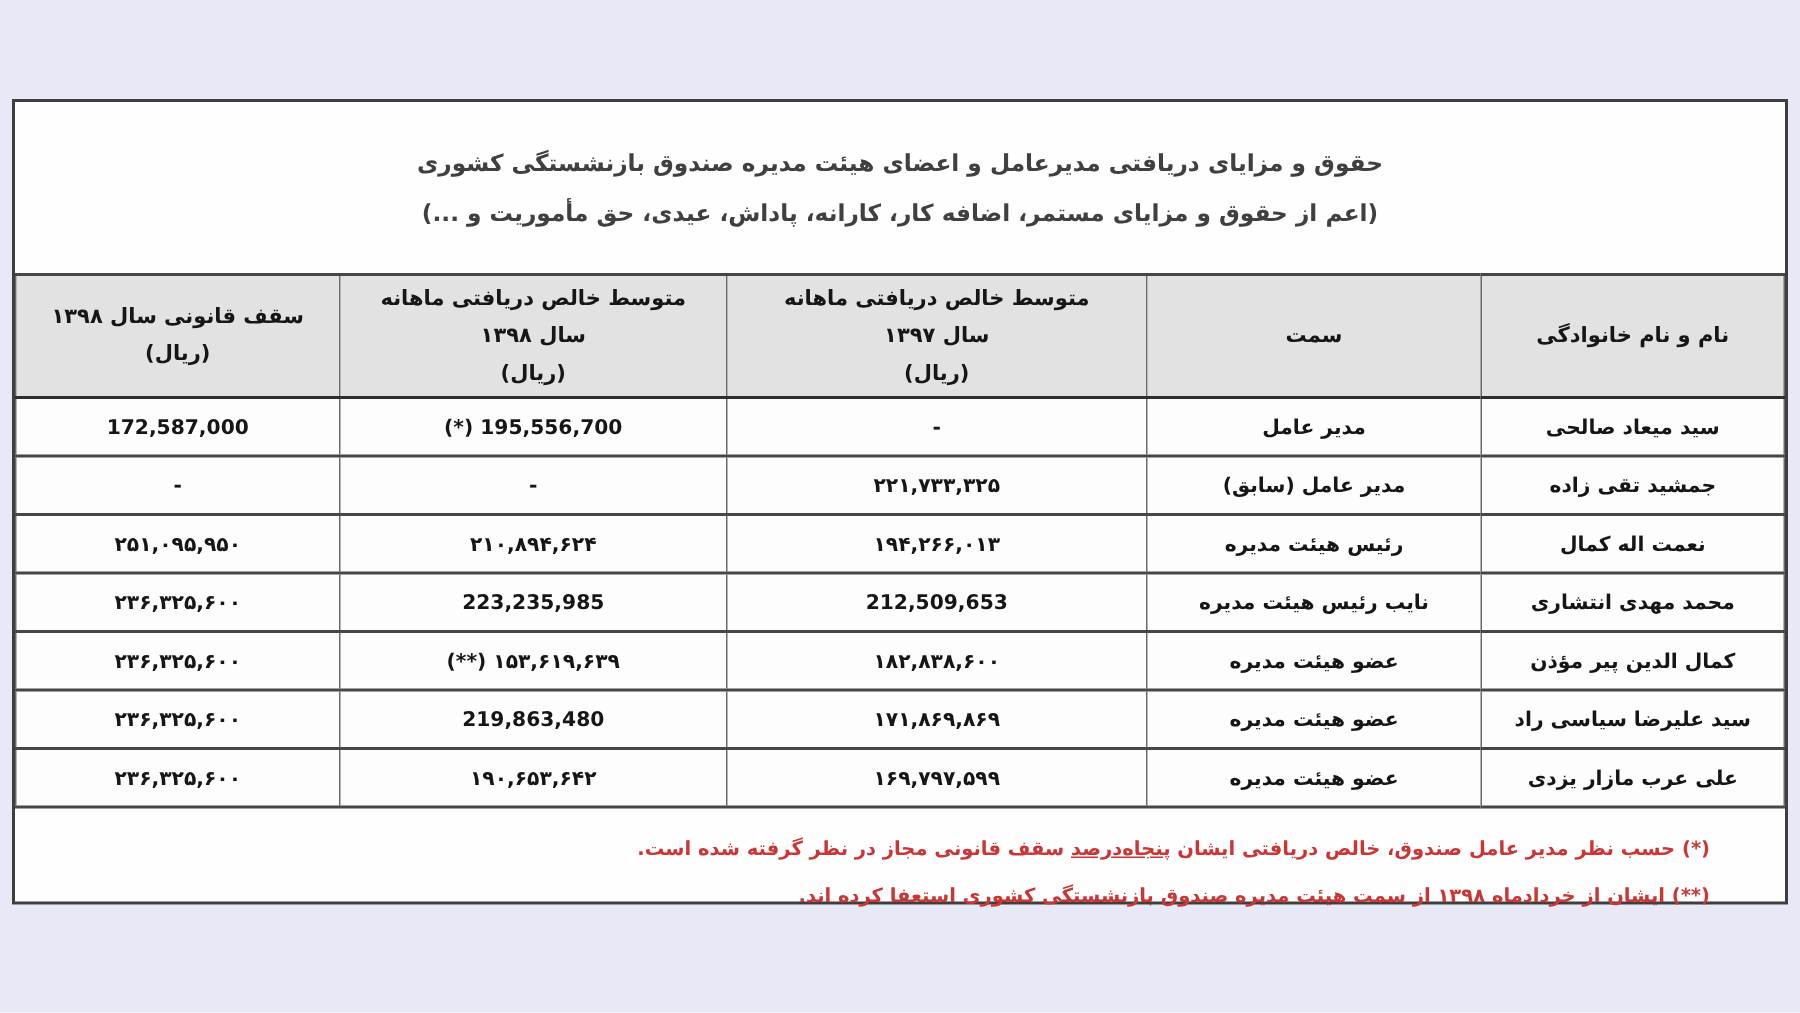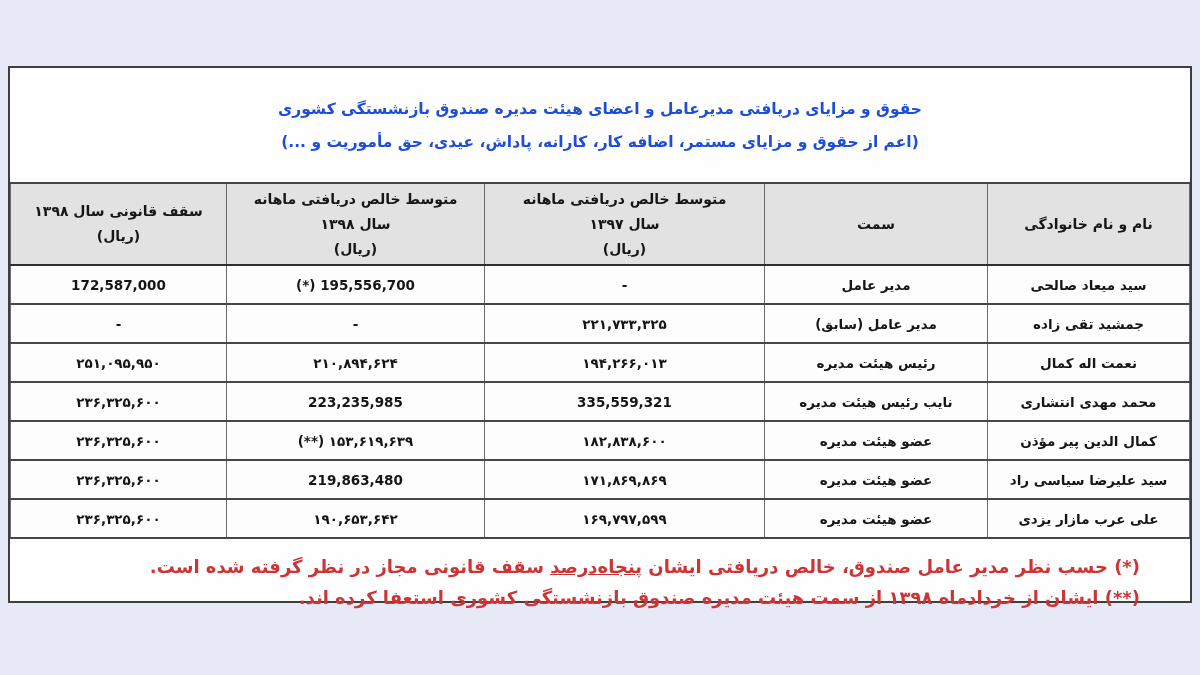--- a/index.html
+++ b/index.html
@@ -17,21 +17,21 @@
     box-sizing:border-box;
   }
   .title-area {
     height:114px;
     display:flex; flex-direction:column;
     align-items:center; justify-content:center;
     gap:15px;
   }
   .title-line {
     direction:rtl;
-    color:#1d4ed8;
+    color:#404040;
     font-weight:bold;
     font-size:15.5px;
     letter-spacing:0;
   }
   table.salary {
     width:100%;
     border-collapse:collapse;
     direction:rtl;
     table-layout:fixed;
   }
@@ -59,21 +59,21 @@
     font-size:13.5px;
     background:#fdfdfd;
   }
   td.num { direction:ltr; }
   .footnotes {
     direction:rtl;
     text-align:right;
     padding:12px 50px 0 15px;
     color:#cc3535;
     font-weight:bold;
-    font-size:18px;
+    font-size:13px;
     line-height:31px;
   }
   .fn-underline { text-decoration:underline; }
 </style>
 </head>
 <body>
 
 <div class="content-box">
 
   <div class="title-area">
@@ -131,21 +131,21 @@
       <tr>
         <td>نعمت اله کمال</td>
         <td>رئیس هیئت مدیره</td>
         <td class="num">۱۹۴,۲۶۶,۰۱۳</td>
         <td class="num">۲۱۰,۸۹۴,۶۲۴</td>
         <td class="num">۲۵۱,۰۹۵,۹۵۰</td>
       </tr>
       <tr>
         <td>محمد مهدی انتشاری</td>
         <td>نایب رئیس هیئت مدیره</td>
-        <td class="num">335,559,321</td>
+        <td class="num">212,509,653</td>
         <td class="num">223,235,985</td>
         <td class="num">۲۳۶,۳۲۵,۶۰۰</td>
       </tr>
       <tr>
         <td>کمال الدین پیر مؤذن</td>
         <td>عضو هیئت مدیره</td>
         <td class="num">۱۸۲,۸۳۸,۶۰۰</td>
         <td class="num">(**) ۱۵۳,۶۱۹,۶۳۹</td>
         <td class="num">۲۳۶,۳۲۵,۶۰۰</td>
       </tr>

